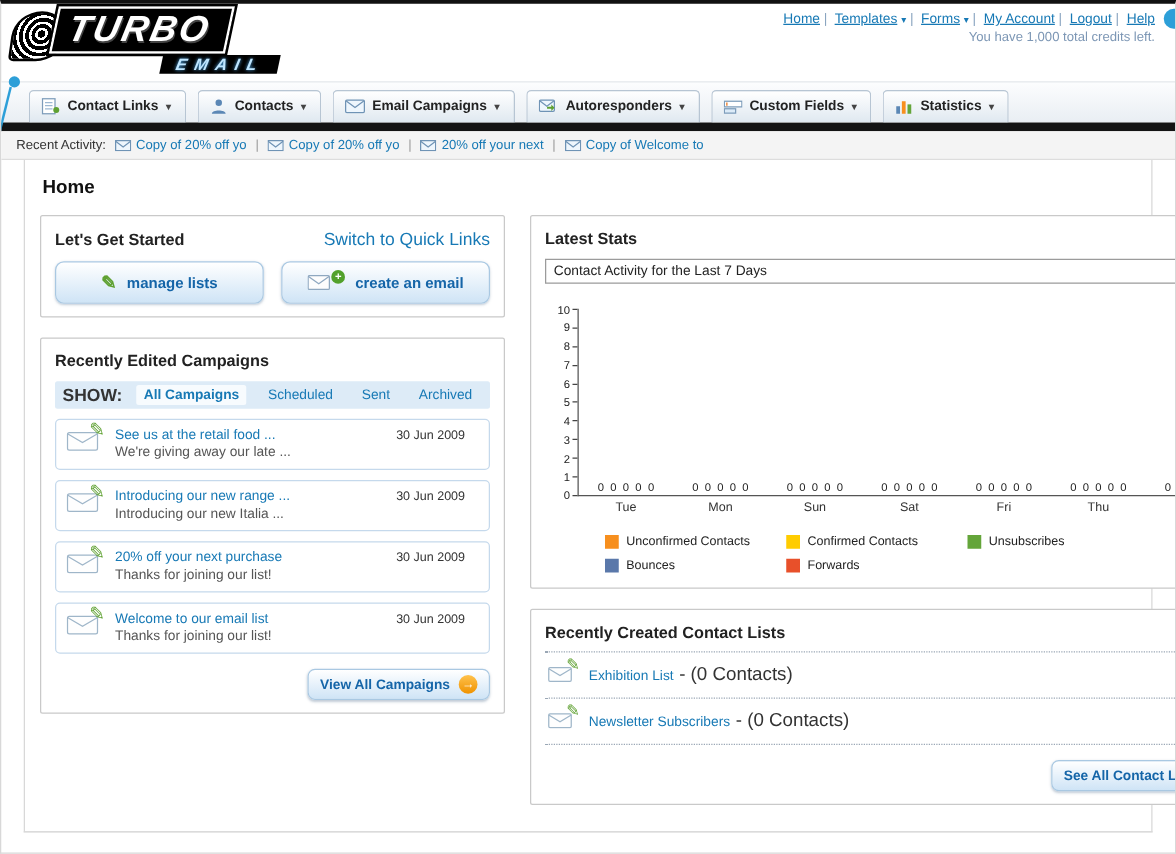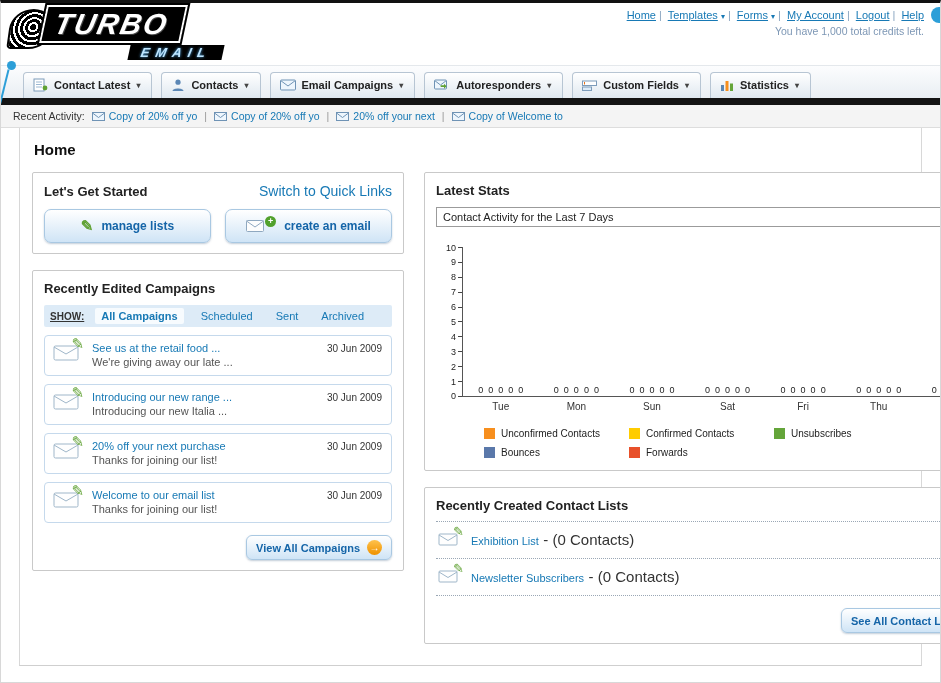--- a/index.html
+++ b/index.html
@@ -70,31 +70,31 @@
     color:#1565a8; font-weight:bold; font-size:12px; cursor:pointer;
     box-shadow:0 1px 2px rgba(80,110,140,.35); }
   .pencil { color:#5fa132; font-size:15px; }
   .plus-badge { display:inline-block; width:11px; height:11px; border-radius:50%;
     background:#52a12c; color:#fff; font-size:9px; line-height:11px; text-align:center; font-weight:bold;
     margin-left:-7px; margin-top:-9px; }
 
   
   .show-row { margin-top:9px; background:#ddebf7; padding:3px 6px; display:flex; align-items:center; gap:11px;
     font-size:11px; border-radius:2px; }
-  .show-label { font-size:10px; font-weight:bold; color:#333;text-decoration:underline; }
+  .show-label { font-size:14px; font-weight:bold; color:#333; }
   .show-tab { color:#1779b5; cursor:pointer; padding:2px 6px; }
   .show-tab.active { background:#f7fbfe; border-radius:2px; font-weight:bold; }
   .camp-row { position:relative; border:1px solid #c5d9ec; border-radius:4px; background:#fff;
     padding:6px 8px 7px; margin-top:8px; display:flex; gap:9px; align-items:flex-start; cursor:pointer; }
   .mailpencil { position:relative; flex:none; width:30px; height:24px; }
   .mailpencil .pg { position:absolute; top:-7px; right:-1px; color:#5fa132; font-size:15px; }
   .camp-texts { flex:1; min-width:0; }
   .camp-title { color:#1779b5; font-size:11px; text-decoration:none; display:block; }
   .camp-sub { color:#555; font-size:11px; margin-top:2px; }
-  .camp-date { position:absolute; right:9px; top:7px; font-size:10px; color:#333; }
+  .camp-date { position:absolute; right:19px; top:7px; font-size:10px; color:#333; }
   .btn-row { display:flex; justify-content:flex-end; margin-top:12px; }
   .smallbtn { display:flex; align-items:center; gap:7px; padding:4px 9px;
     background:linear-gradient(#ffffff,#cfe4f6); border:1px solid #a9c8e2; border-radius:6px;
     color:#1565a8; font-weight:bold; font-size:11px; cursor:pointer;
     box-shadow:0 1px 2px rgba(80,110,140,.35); }
   .go-circle { display:inline-block; width:15px; height:15px; border-radius:50%;
     background:linear-gradient(#ffc24d,#ef9200); color:#fff; font-size:10px; line-height:15px;
     text-align:center; font-weight:bold; }
 
   
@@ -158,21 +158,21 @@
 
 <div class="navbar">
   <div class="navtab">
     <svg width="15" height="14" viewBox="0 0 15 14">
         <rect x="1" y="1" width="10" height="12" fill="#fff" stroke="#7d9cba"></rect>
         <line x1="3" y1="4" x2="9" y2="4" stroke="#9cb8d2"></line>
         <line x1="3" y1="6.5" x2="9" y2="6.5" stroke="#9cb8d2"></line>
         <line x1="3" y1="9" x2="9" y2="9" stroke="#9cb8d2"></line>
         <circle cx="12" cy="10" r="2.4" fill="#5fa132"></circle>
       </svg>
-    <span>Contact Latest</span>
+    <span>Contact Links</span>
       <span class="dd">▾</span>
   </div>
   <div class="navtab">
     <svg width="14" height="14" viewBox="0 0 14 14">
         <circle cx="7" cy="4.2" r="2.6" fill="#5b87b5"></circle>
         <path d="M1.5,13 C1.5,9.5 12.5,9.5 12.5,13 Z" fill="#5b87b5"></path>
       </svg>
     <span>Contacts</span>
       <span class="dd">▾</span>
   </div>

